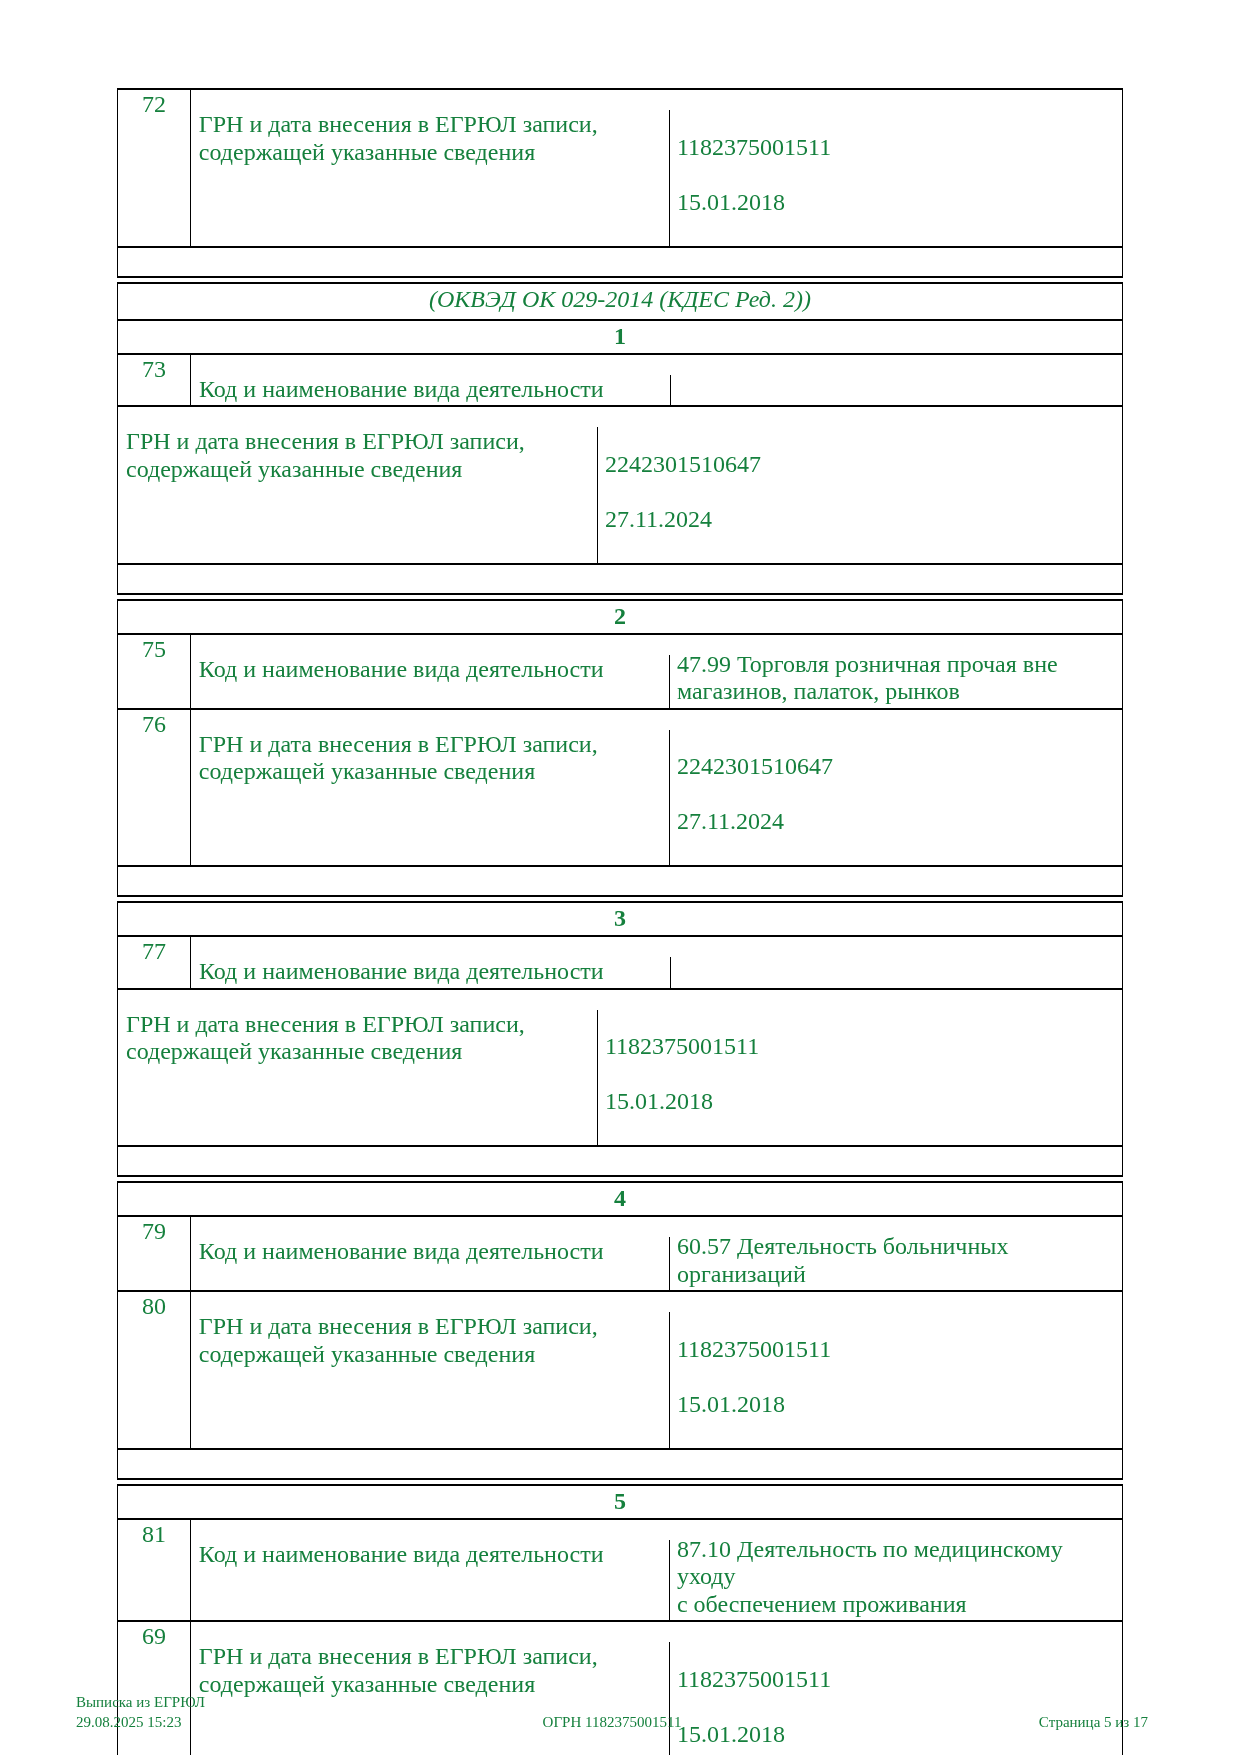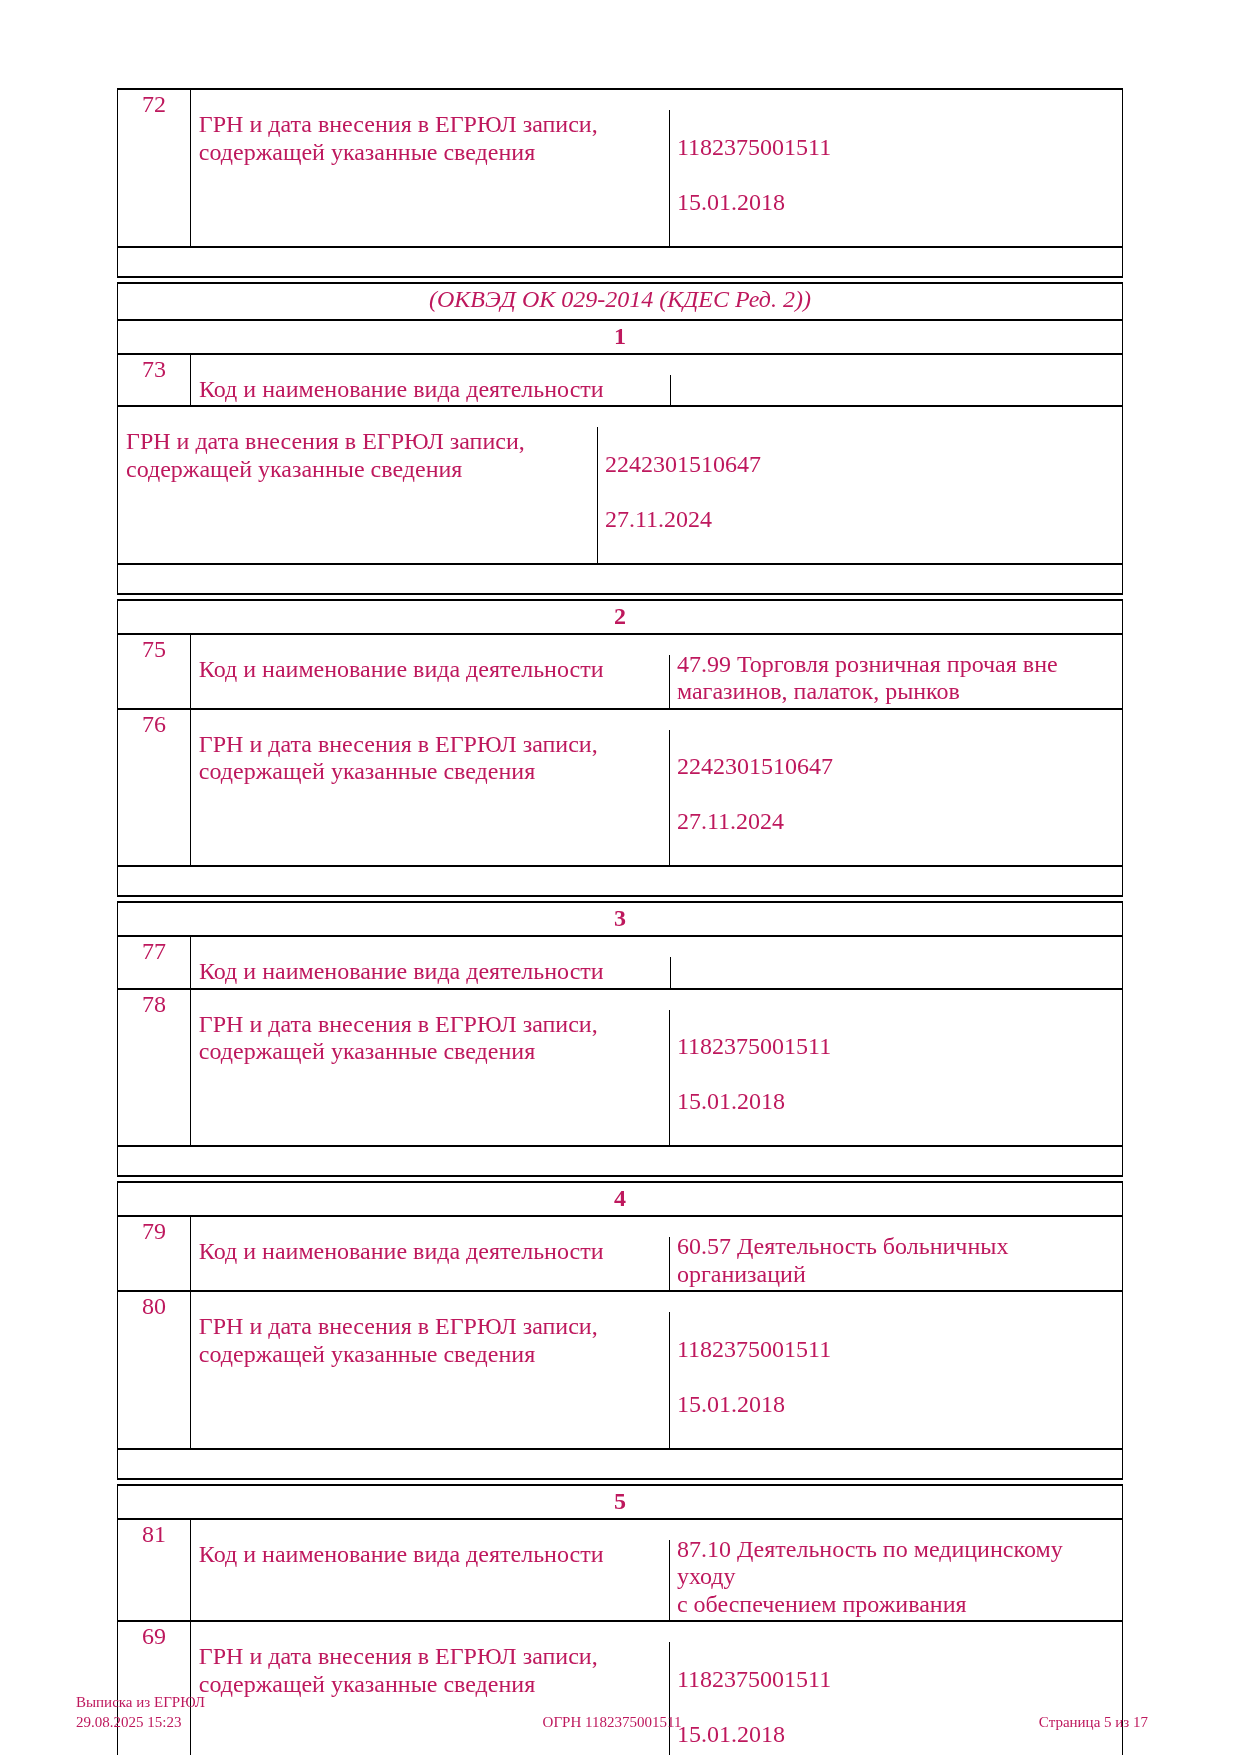--- a/index.html
+++ b/index.html
@@ -1,18 +1,18 @@
 <!DOCTYPE html>
 <html><head>
 <meta charset="utf-8">
 <style>
   html,body { margin:0; padding:0; background:#ffffff; }
   .page {
     position:relative; width:1240px; height:1755px; background:#ffffff;
-    font-family:"Liberation Serif","DejaVu Serif",serif; color:#be185d;
+    font-family:"Liberation Serif","DejaVu Serif",serif; color:#15803d;
     overflow:hidden;
   }
   .doc { position:absolute; left:117px; top:88px; width:1006px; }
 
   .block {
     border-left:1px solid #000; border-right:1px solid #000;
     border-top:2px solid #000; margin-bottom:4px;
   }
   .trow { display:flex; border-bottom:2px solid #000; font-size:24px; line-height:27.5px; }
   .crow { display:block; border-bottom:2px solid #000; font-size:24px; line-height:27.5px; text-align:center; }
@@ -91,21 +91,20 @@
       <div class="rempty"></div>
     </div>
 
     <div class="block">
       <div class="crow ridx">3</div>
       <div class="trow">
         <div class="c cnum">77</div>
         <div class="c clabel">Код и наименование вида деятельности</div>
       </div>
       <div class="trow">
-        <div class="c cnum">78</div>
         <div class="c clabel">ГРН и дата внесения в ЕГРЮЛ записи,
 содержащей указанные сведения</div>
         <div class="c cvalue">
           <div>1182375001511</div>
           <div>15.01.2018</div>
         </div>
       </div>
       <div class="rempty"></div>
     </div>
 

